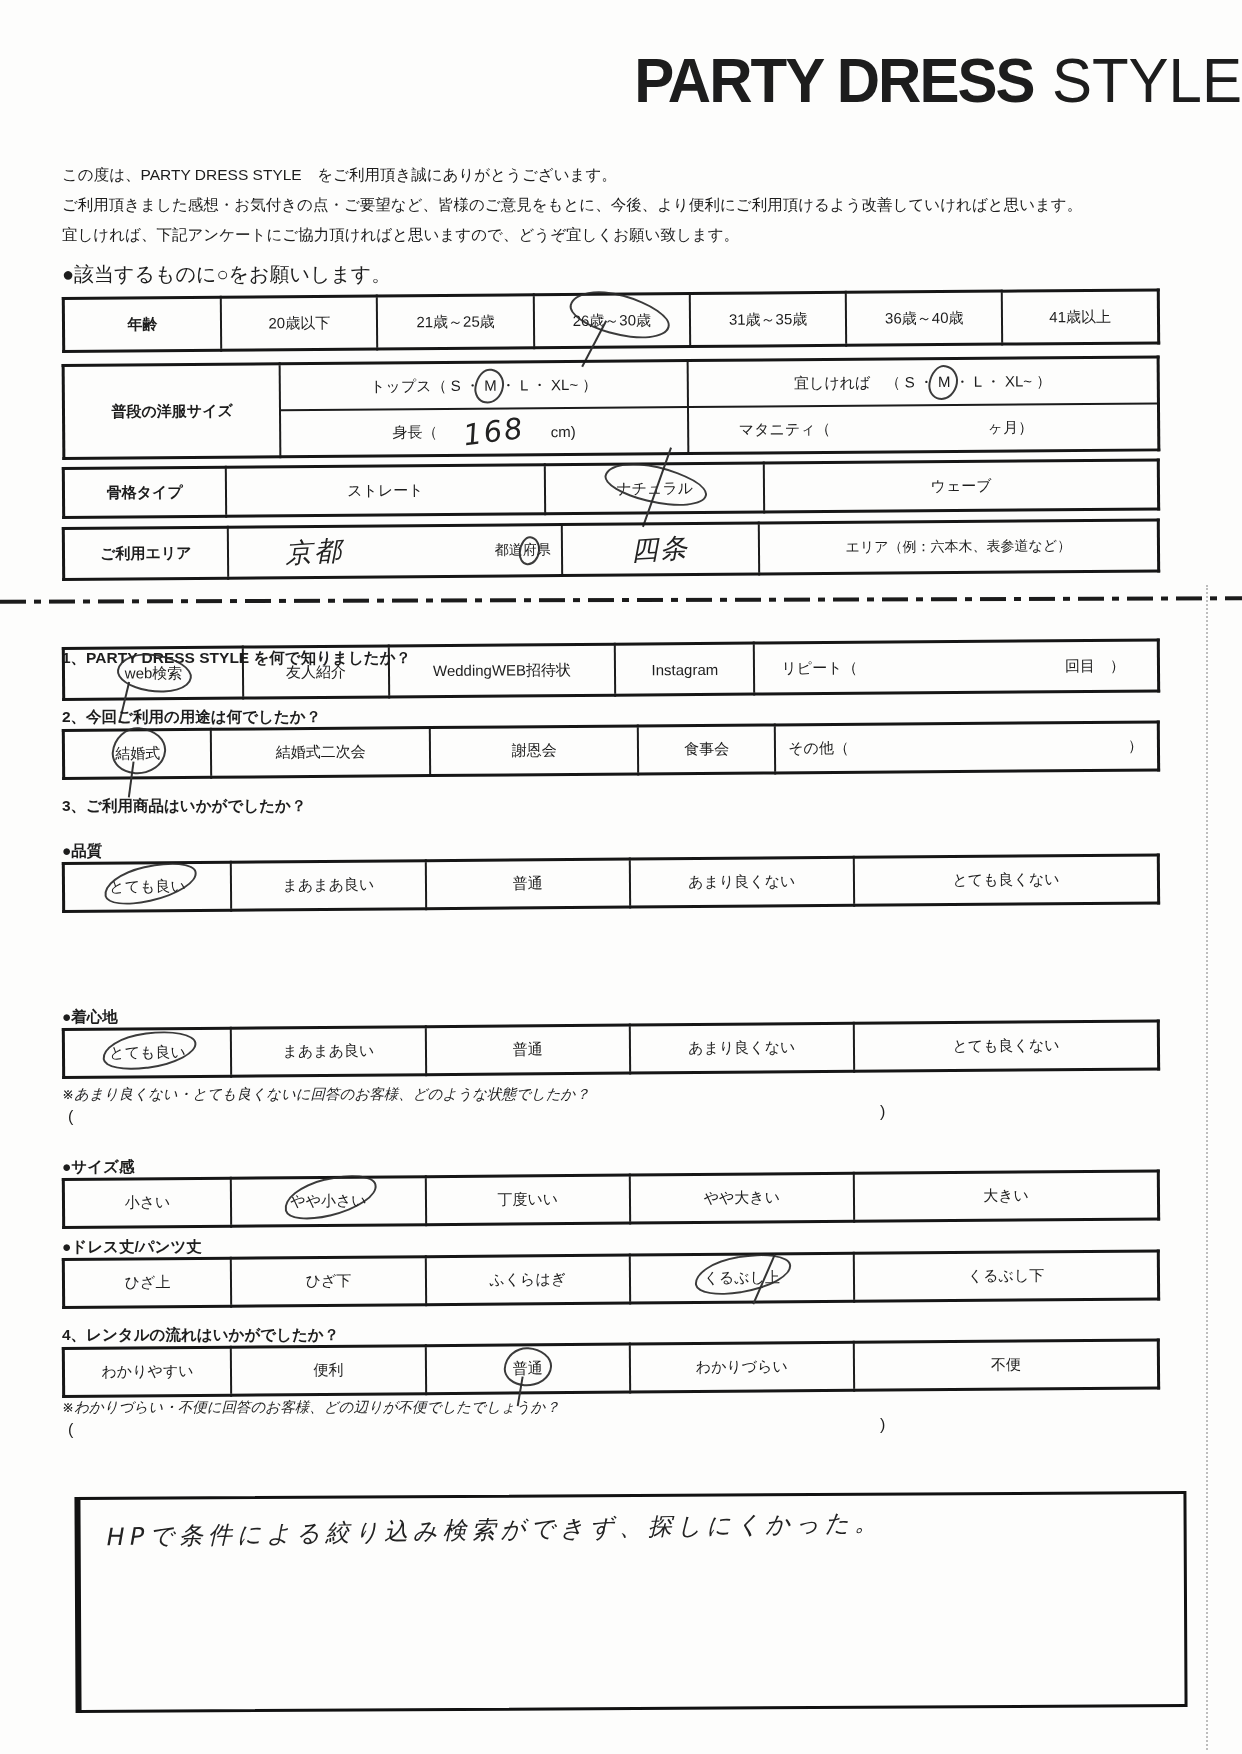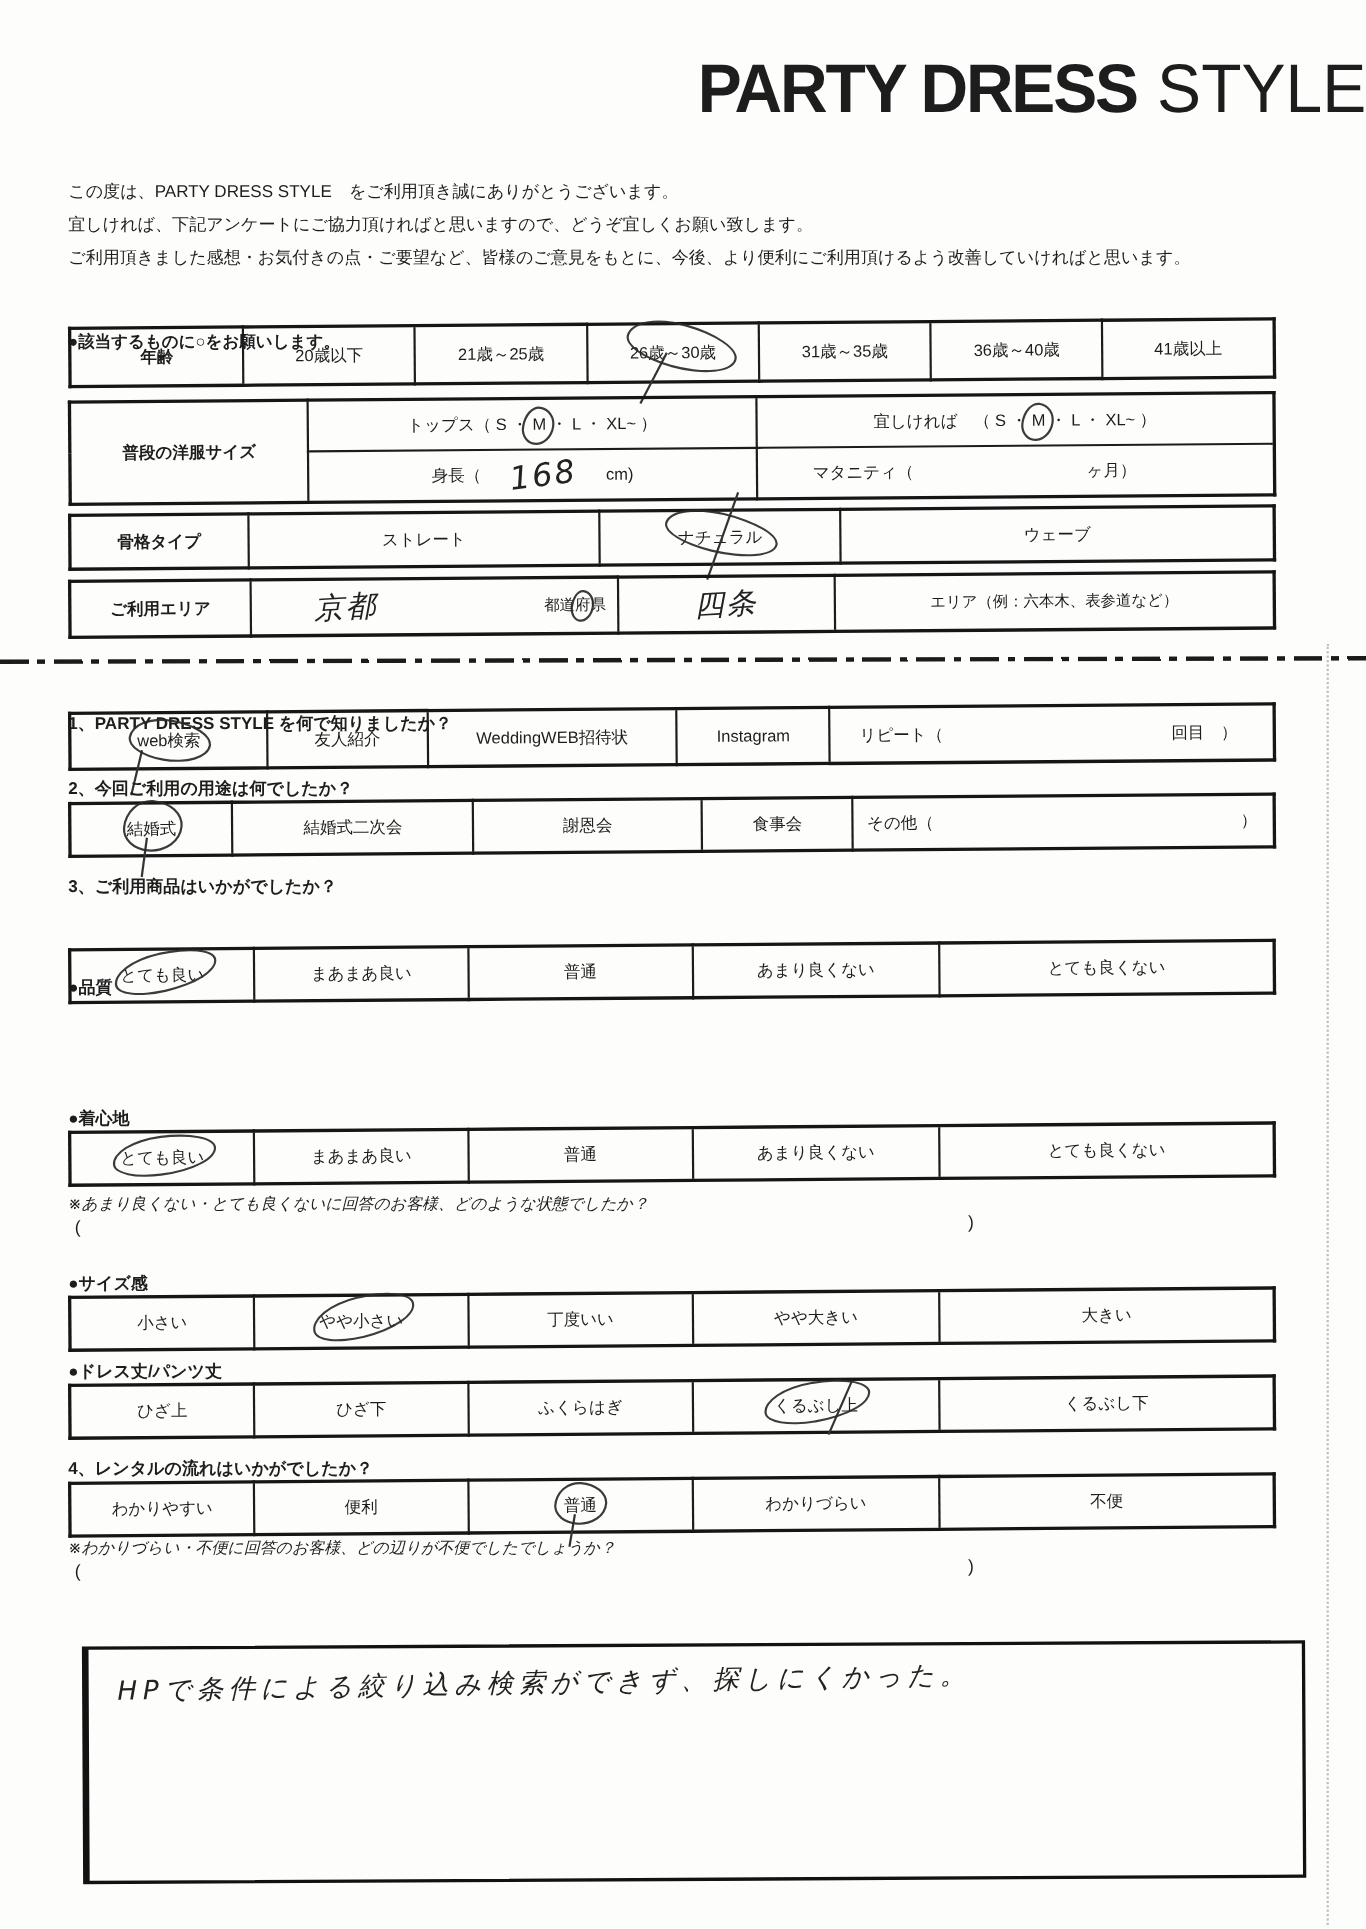--- a/index.html
+++ b/index.html
@@ -7,21 +7,21 @@
     position:relative; width:1242px; height:1754px; margin:0 auto;
     background:#fdfdfc; overflow:hidden;
     font-family:"Liberation Sans","DejaVu Sans",sans-serif;
     color:#1d1d1d;
   }
   
   .title-wrap { position:absolute; top:46px; left:0; width:100%; text-align:right; white-space:nowrap; }
   .title-bold  { font-size:60px; font-weight:800; letter-spacing:-2px; display:inline-block; transform:scaleY(1.04); }
   .title-light { font-size:60px; font-weight:400; letter-spacing:0px; display:inline-block; margin-left:14px; transform:scaleY(1.04); }
   .intro { position:absolute; left:62px; top:160px; width:1165px; font-size:15.5px; line-height:30px; white-space:nowrap; }
-  .instruction { position:absolute; left:62px; top:261px; font-size:15px; font-weight:bold;margin-top:40px; }
+  .instruction { position:absolute; left:62px; top:261px; font-size:20px; font-weight:normal; }
 
   
   table.frm { position:absolute; left:62px; width:1098px; border-collapse:collapse; table-layout:fixed;
               transform:rotate(-0.45deg); transform-origin:left center; background:transparent; }
   table.frm td { border:2.4px solid #1c1c1c; text-align:center; vertical-align:middle;
                  font-size:15px; padding:0 4px; overflow:visible; }
   table.frm { border:3px solid #161616; }
   td.hdr { font-weight:bold; }
   .flexcell { display:flex; align-items:center; justify-content:center; gap:26px; }
   .flexsplit { display:flex; align-items:center; justify-content:space-between; }
@@ -95,22 +95,22 @@
 
 <div id="page">
 
   <div class="title-wrap">
     <span class="title-bold">PARTY DRESS</span>
     <span class="title-light">STYLE</span>
   </div>
 
   <div class="intro">
     <div>この度は、PARTY DRESS STYLE　をご利用頂き誠にありがとうございます。</div>
+    <div>ご利用頂きました感想・お気付きの点・ご要望など、皆様のご意見をもとに、今後、より便利にご利用頂けるよう改善していければと思います。</div>
     <div>宜しければ、下記アンケートにご協力頂ければと思いますので、どうぞ宜しくお願い致します。</div>
-    <div>ご利用頂きました感想・お気付きの点・ご要望など、皆様のご意見をもとに、今後、より便利にご利用頂けるよう改善していければと思います。</div>
   </div>
 
   <div class="instruction">●該当するものに○をお願いします。</div>
 
   <table class="frm t-age" style="top:297px;">
     <colgroup>
         <col style="width:14.4%">
         <col style="width:14.27%">
         <col style="width:14.27%">
         <col style="width:14.27%">
@@ -267,21 +267,21 @@
           <span>その他（</span>
           <span>）</span>
         </span>
       </td>
     </tr>
   </tbody>
     </table>
 
   <div class="q-title" style="top:796px;">3、ご利用商品はいかがでしたか？</div>
 
-  <div class="q-title" style="top:841px;margin-top:47px;">●品質</div>
+  <div class="q-title" style="top:841px;">●品質</div>
   <table class="frm t-rate" style="top:862px;">
     <colgroup>
         <col style="width:15.3%">
         <col style="width:17.8%">
         <col style="width:18.6%">
         <col style="width:20.5%">
         <col style="width:27.8%">
       </colgroup>
     <tbody>
         <tr>

